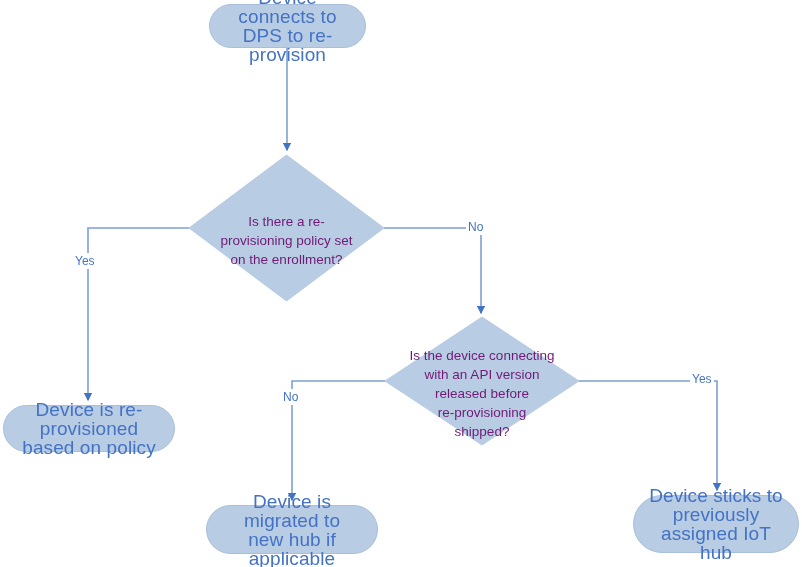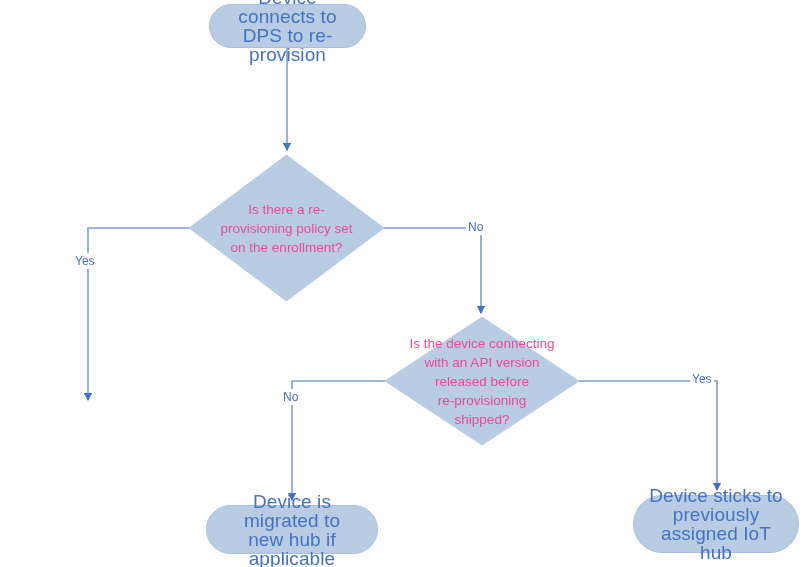--- a/index.html
+++ b/index.html
@@ -51,28 +51,28 @@
   .diamond-shape {
     position: absolute;
     left: 0;
     top: 0;
     width: 100%;
     height: 100%;
   }
   .diamond-label {
     position: absolute;
     left: 0;
-    top: 0;
+    top: 12px;
     width: 100%;
     height: 100%;
     display: flex;
     align-items: center;
     justify-content: center;
     text-align: center;
-    color: #ec4899;
+    color: #701a75;
     font-size: 13.5px;
     line-height: 19px;
     white-space: pre-line;
     padding: 0 14px;
     box-sizing: border-box;
   }
   .edge-label {
     position: absolute;
     color: #4472c4;
     font-size: 12px;
@@ -131,20 +131,22 @@
     <svg class="diamond-shape" viewBox="0 0 194 128" preserveAspectRatio="none" xmlns="http://www.w3.org/2000/svg">
       <polygon points="97,0 194,64 97,128 0,64" fill="#b8cce4" stroke="#b8cce4" stroke-width="1"></polygon>
     </svg>
     <div class="diamond-label" style="padding:0 6px;">Is the device connecting
 with an API version
 released before
 re-provisioning
 shipped?</div>
   </div>
 
+  <div class="node terminator" style="left:3px; top:405px; width:172px; height:47px;">Device is re-provisioned
+based on policy</div>
 
   <div class="node terminator" style="left:206px; top:505px; width:172px; height:49px;">Device is migrated to
 new hub if applicable</div>
 
   <div class="node terminator" style="left:633px; top:495px; width:166px; height:58px;">Device sticks to
 previously assigned IoT
 hub</div>
 
   <div class="edge-label" style="left:73px; top:253px;">Yes</div>
 

